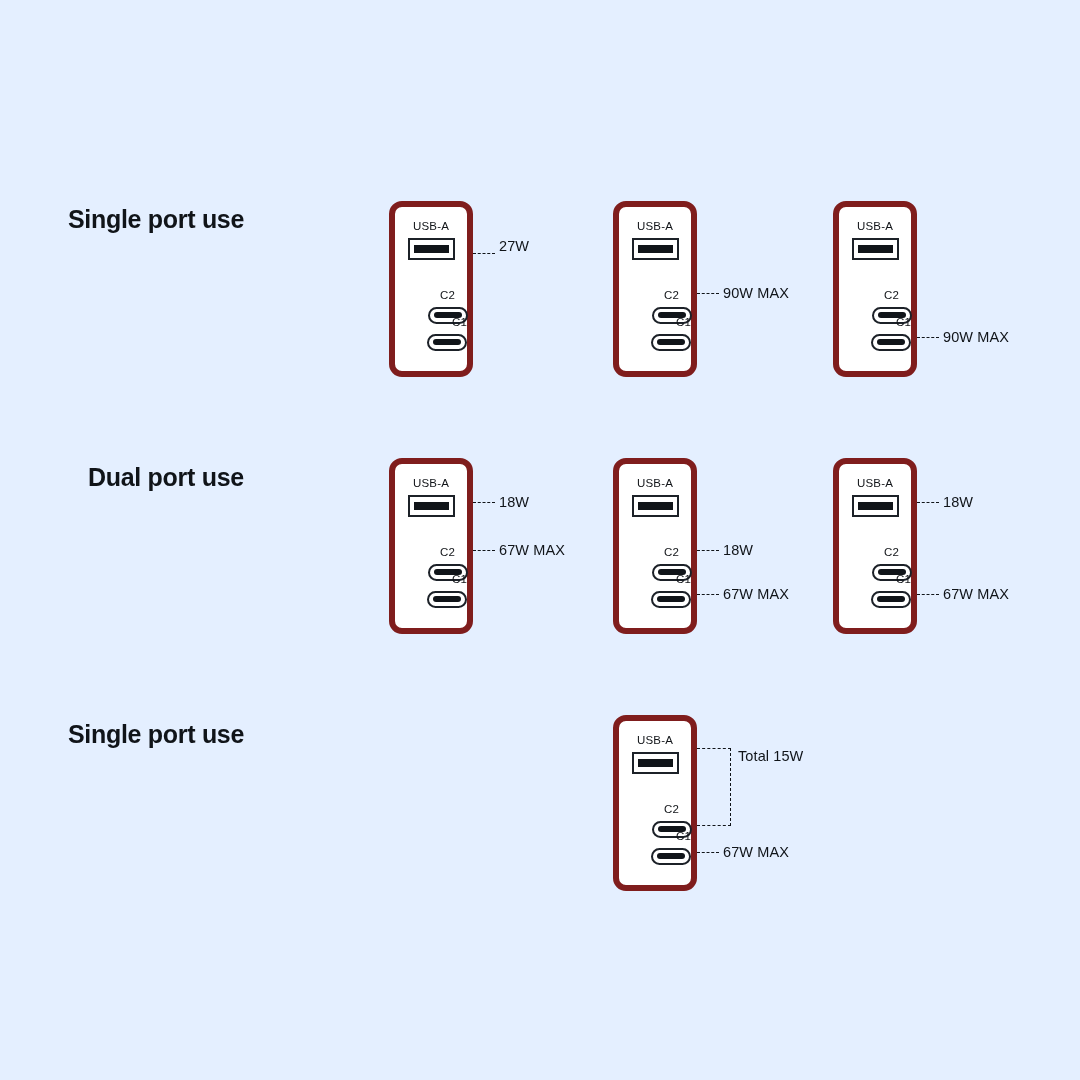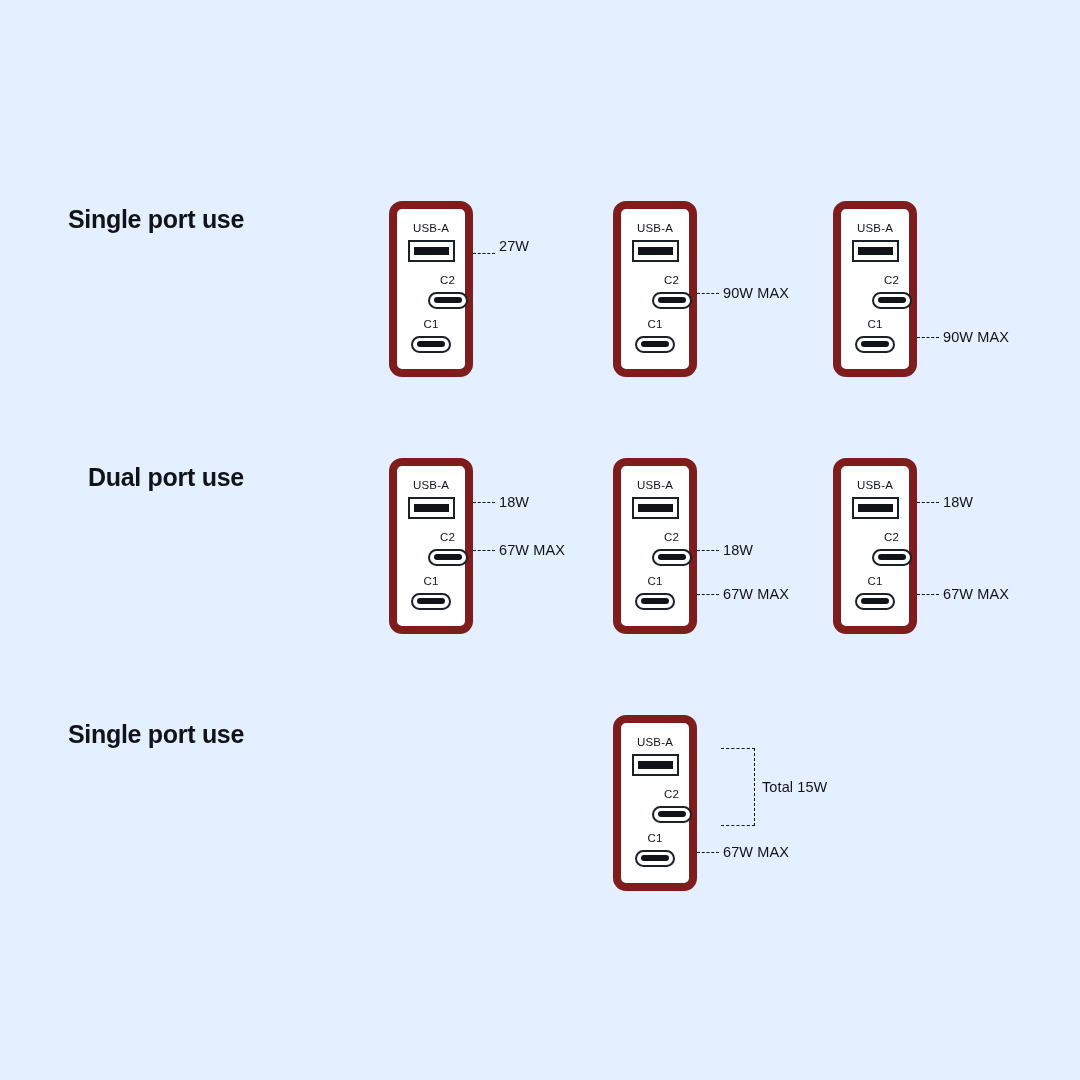--- a/index.html
+++ b/index.html
@@ -36,21 +36,21 @@
   .section-title.row1 { left: 68px; top: 205px; }
   .section-title.row2 { left: 68px; top: 463px; margin-left: 20px; }
   .section-title.row3 { left: 68px; top: 720px; }
 
   
   .charger {
     position: absolute;
     width: 84px;
     height: 176px;
     background: #ffffff;
-    border: 8px solid #7f1d1d;
+    border: 6px solid #7f1d1d;
     border-radius: 13px;
   }
 
   
   .c-r1 { top: 201px; }
   .c-r2 { top: 458px; }
   .c-r3 { top: 715px; }
 
   .c-x1 { left: 389px; }
   .c-x2 { left: 613px; }
@@ -59,22 +59,22 @@
   
   .port-group {
     position: absolute;
     left: 0;
     width: 100%;
     display: flex;
     flex-direction: column;
     align-items: center;
   }
   .pg-usba { top: 14px; }
-  .pg-c2   { top: 66px; padding-left: 33px; }
-  .pg-c1   { top: 110px; }
+  .pg-c2   { top: 83px; padding-left: 33px; }
+  .pg-c1   { top: 110px; align-items: flex-end; }
 
   .port-label {
     font-size: 11.5px;
     font-weight: normal;
     color: #111418;
     letter-spacing: 0.2px;
     line-height: 1;
     margin-bottom: 5px;
   }
 
@@ -130,22 +130,20 @@
     font-weight: 500;
     color: #101419;
     margin-left: 4px;
     letter-spacing: 0.1px;
   }
 
   
   .bracket-callout {
     position: absolute;
     display: flex;
-    align-items: center;
-    margin-left: 24px;
   }
   .bracket {
     width: 34px;
     height: 78px;
     border: 1.8px dashed #101419;
     border-left: none;
   }
   .bracket-callout .ctext {
     font-size: 14.5px;
     font-weight: 500;

